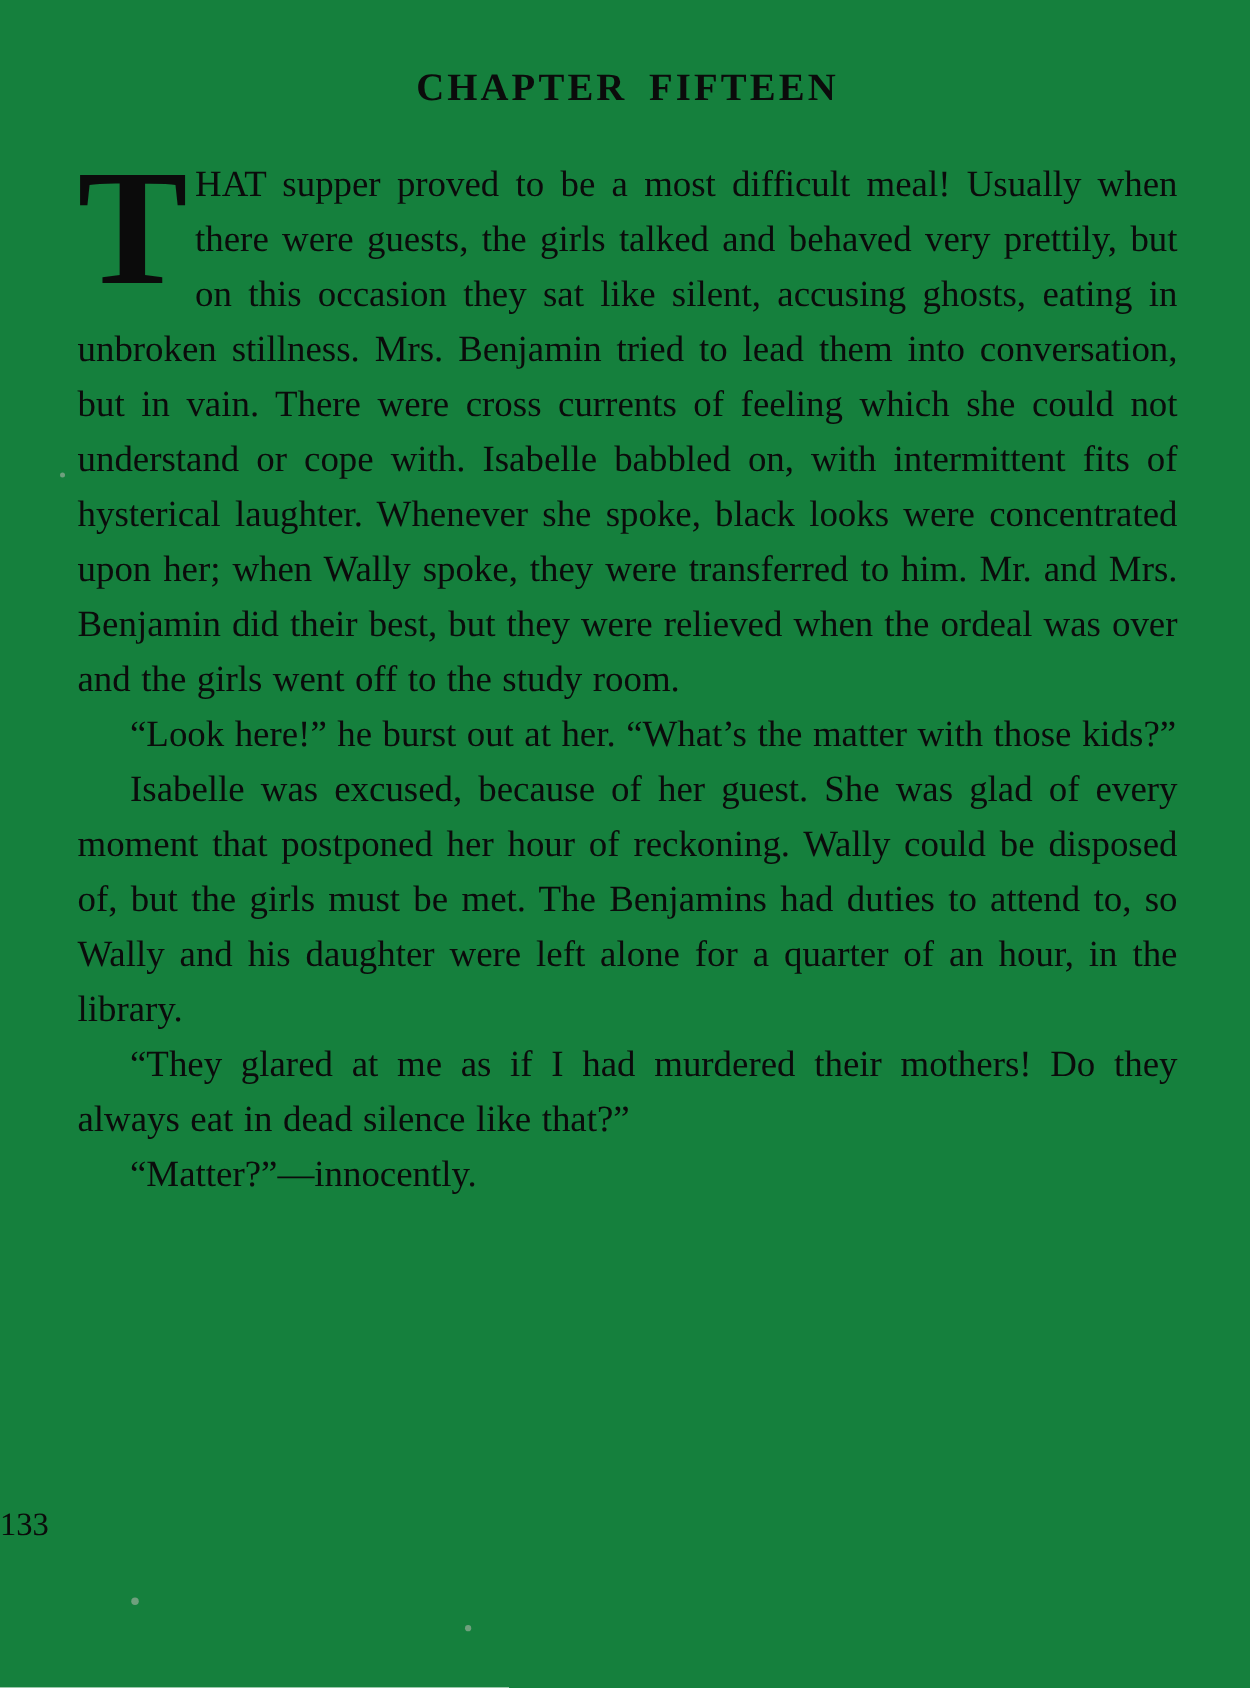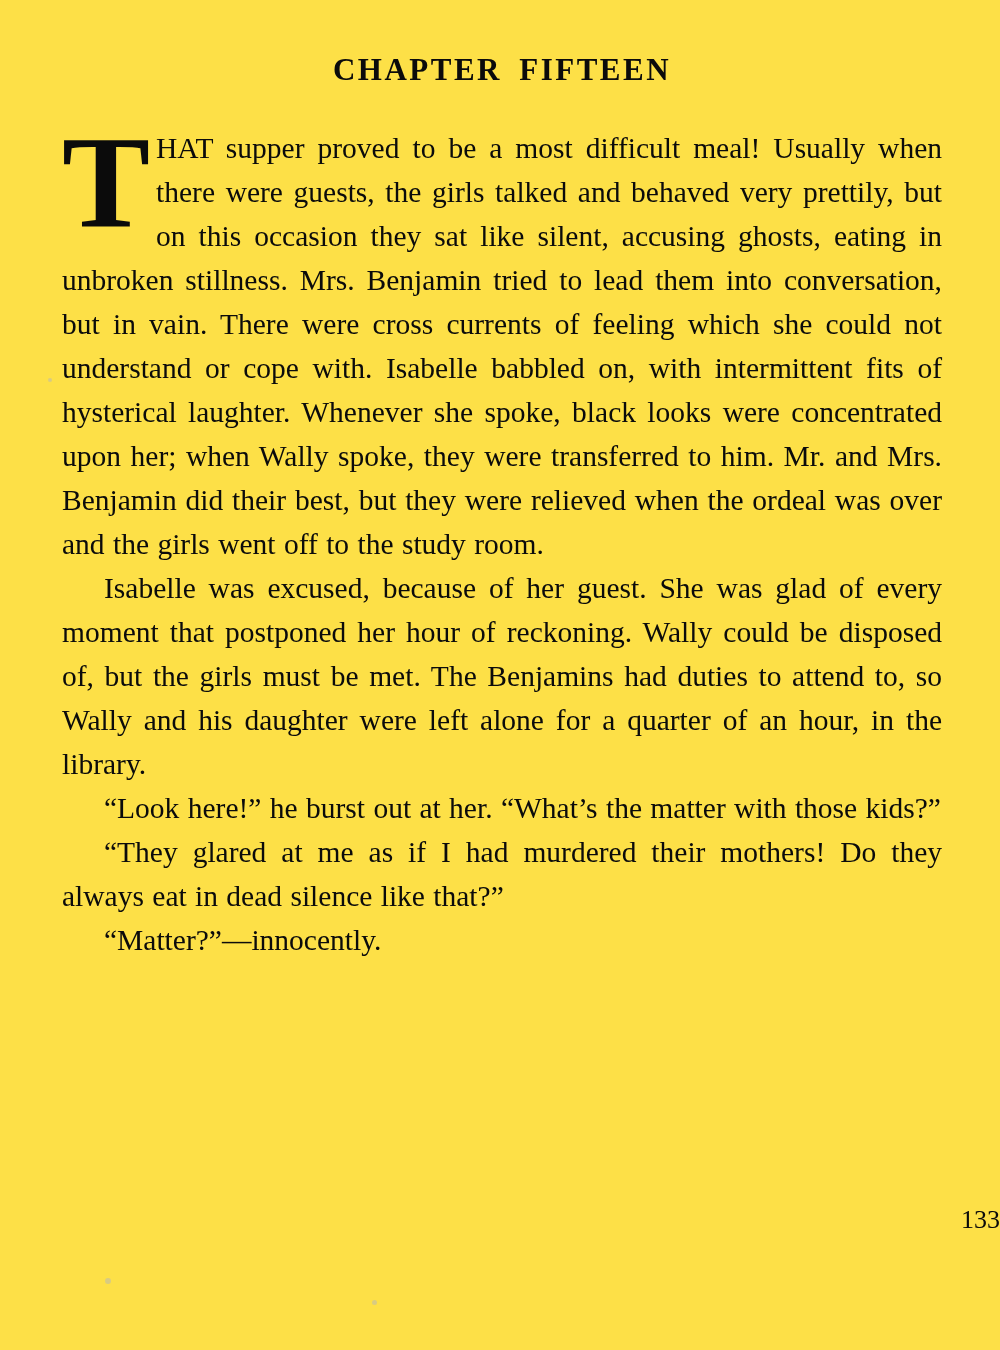--- a/index.html
+++ b/index.html
@@ -4,21 +4,21 @@
 <style>
   html, body {
     margin: 0;
     padding: 0;
     background: #ffffff;
   }
   .page {
     position: relative;
     width: 1000px;
     height: 1350px;
-    background: #fde047;
+    background: #15803d;
     overflow: hidden;
     font-family: "Liberation Serif", "DejaVu Serif", serif;
     color: #0b0b0b;
   }
   .content {
     position: absolute;
     left: 62px;
     top: 52px;
     width: 880px;
   }
@@ -54,21 +54,21 @@
     line-height: 104px;
     font-weight: bold;
     padding: 2px 6px 0 0;
     margin-top: 2px;
   }
   .folio {
     position: absolute;
     left: 0;
     right: 0;
     top: 1205px;
-    text-align: right;
+    text-align: left;
     font-size: 26px;
     font-family: "Liberation Serif", "DejaVu Serif", serif;
   }
   .speck {
     position: absolute;
     background: #b9b9b2;
     border-radius: 50%;
     opacity: 0.55;
   }
 </style>
@@ -84,23 +84,23 @@
   <div class="content">
 
     <h1 class="chapter-title">CHAPTER FIFTEEN</h1>
 
     <div class="body-text">
 
       <p class="dropcap-para">
         <span class="dropcap">T</span><span>HAT supper proved to be a most difficult meal! Usually when there were guests, the girls talked and behaved very prettily, but on this occasion they sat like silent, accusing ghosts, eating in unbroken stillness.  Mrs. Benjamin tried to lead them into conversation, but in vain.  There were cross currents of feeling which she could not understand or cope with.  Isabelle babbled on, with intermittent fits of hysterical laughter. Whenever she spoke, black looks were concentrated upon her; when Wally spoke, they were transferred to him. Mr. and Mrs. Benjamin did their best, but they were relieved when the ordeal was over and the girls went off to the study room.</span>
       </p>
 
+      <p class="para">“Look here!” he burst out at her. “What’s the matter with those kids?”</p>
+
       <p class="para">Isabelle was excused, because of her guest.  She was glad of every moment that postponed her hour of reckoning.  Wally could be disposed of, but the girls must be met.  The Benjamins had duties to attend to, so Wally and his daughter were left alone for a quarter of an hour, in the library.</p>
-
-      <p class="para">“Look here!” he burst out at her. “What’s the matter with those kids?”</p>
 
       <p class="para">“They glared at me as if I had murdered their mothers! Do they always eat in dead silence like that?”</p>
 
       <p class="para">“Matter?”—innocently.</p>
 
     </div>
   </div>
 
   <div class="folio">133</div>
 

